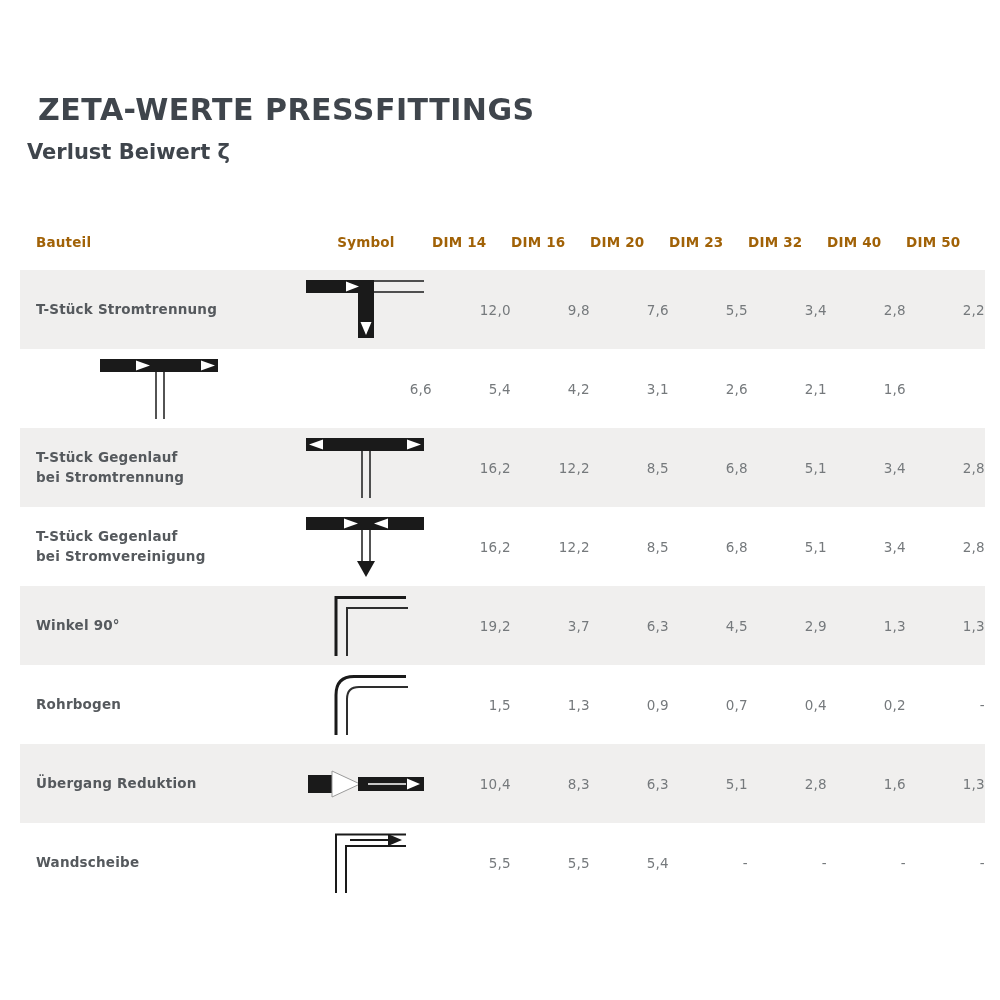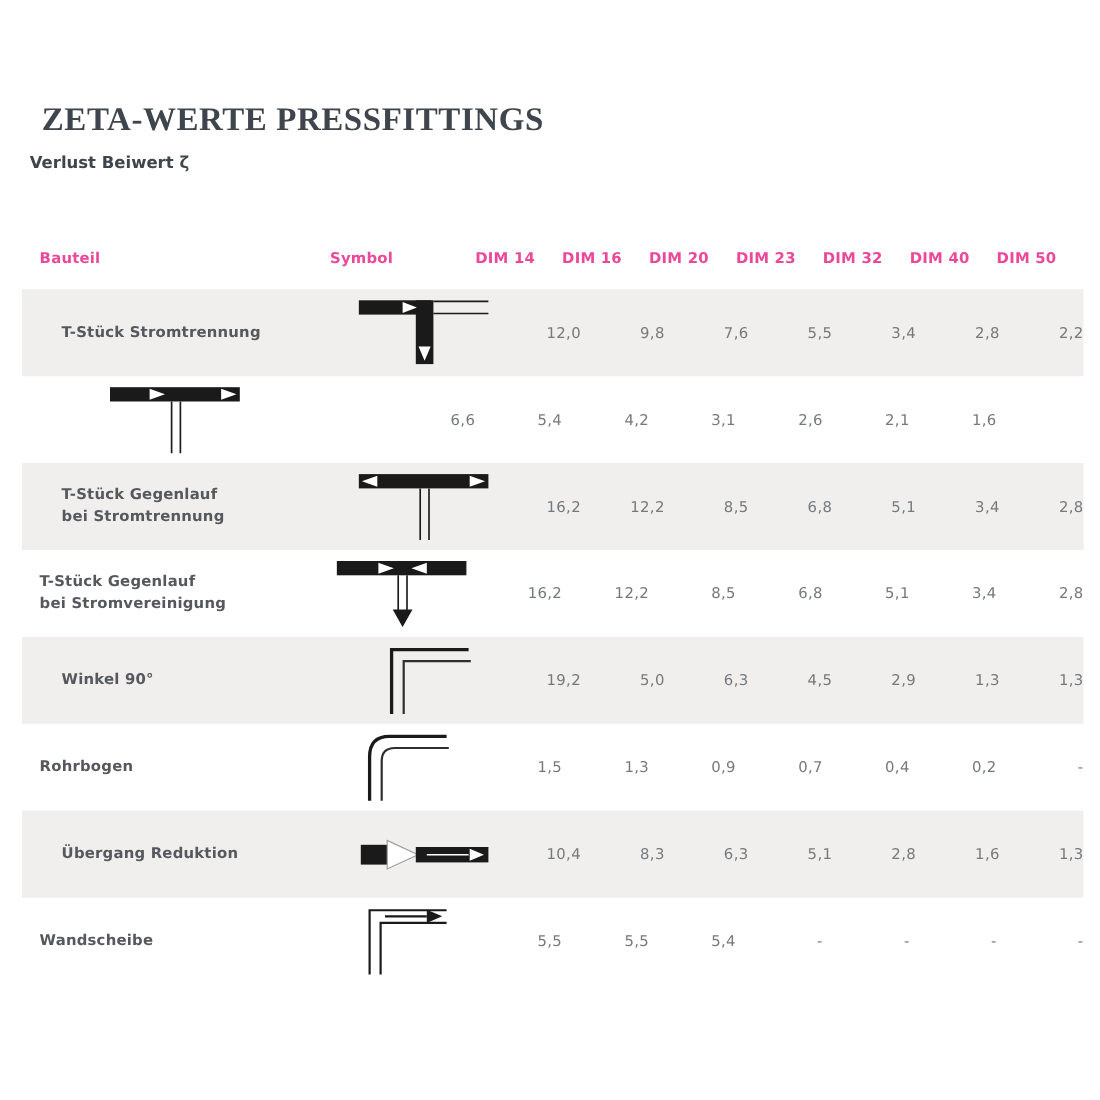--- a/index.html
+++ b/index.html
@@ -5,41 +5,40 @@
   html,body{margin:0;padding:0;}
   body{
     width:1000px;height:1000px;background:#ffffff;overflow:hidden;
     font-family:"DejaVu Sans","Liberation Sans",sans-serif;
     -webkit-font-smoothing:antialiased;
   }
   .page-title{
     margin:92px 0 0 38px;
     font-size:30px;font-weight:800;letter-spacing:.5px;
     color:#3f454c;
-    font-family:Liberation Serif, serif;
   }
   .page-subtitle{
     margin:13px 4px 0 27px;
-    font-size:15px;font-weight:700;color:#3f454c;
+    font-size:21px;font-weight:700;color:#3f454c;
   }
   .zeta-table{width:965px;margin:50px 0 0 20px;}
   .thead,.trow{
     display:grid;
     grid-template-columns:280px 132px repeat(7,1fr);
     align-items:center;
   }
   .thead{height:56px;}
   .thead .hcell{
-    font-size:13.5px;font-weight:700;color:#ec4899;letter-spacing:.2px;
+    font-size:13.5px;font-weight:700;color:#a16207;letter-spacing:.2px;
   }
   .hcell.h-bauteil{padding-left:16px;text-align:left;}
-  .hcell.h-symbol{}
+  .hcell.h-symbol{text-align:center;}
   .hcell.h-dim{text-align:left;}
   .trow{height:79px;}
-  .trow.stripe{background:#f0efee;padding-left:20px;}
+  .trow.stripe{background:#f0efee;}
   .cell-label{
     padding-left:16px;font-size:13.5px;font-weight:700;color:#55595d;
     line-height:1.45;white-space:pre-line;letter-spacing:.2px;
   }
   .cell-symbol{display:flex;justify-content:center;align-items:center;}
   .cell-value{
     text-align:right;font-size:13.5px;font-weight:400;color:#75797c;
     letter-spacing:.3px;
   }
   svg{display:block;}
@@ -149,21 +148,21 @@
 
   <div class="trow stripe">
     <div class="cell-label">Winkel 90°</div>
     <div class="cell-symbol">
       <svg width="120" height="64" viewBox="0 0 120 64">
         <path d="M 30 62 L 30 3.5 L 100 3.5" stroke="#1a1a1a" stroke-width="3" fill="none"></path>
         <path d="M 41 62 L 41 14 L 102 14" stroke="#2e2e2e" stroke-width="2" fill="none"></path>
       </svg>
     </div>
     <div class="cell-value">19,2</div>
-    <div class="cell-value">5,0</div>
+    <div class="cell-value">3,7</div>
     <div class="cell-value">6,3</div>
     <div class="cell-value">4,5</div>
     <div class="cell-value">2,9</div>
     <div class="cell-value">1,3</div>
     <div class="cell-value">1,3</div>
   </div>
 
   <div class="trow">
     <div class="cell-label">Rohrbogen</div>
     <div class="cell-symbol">

